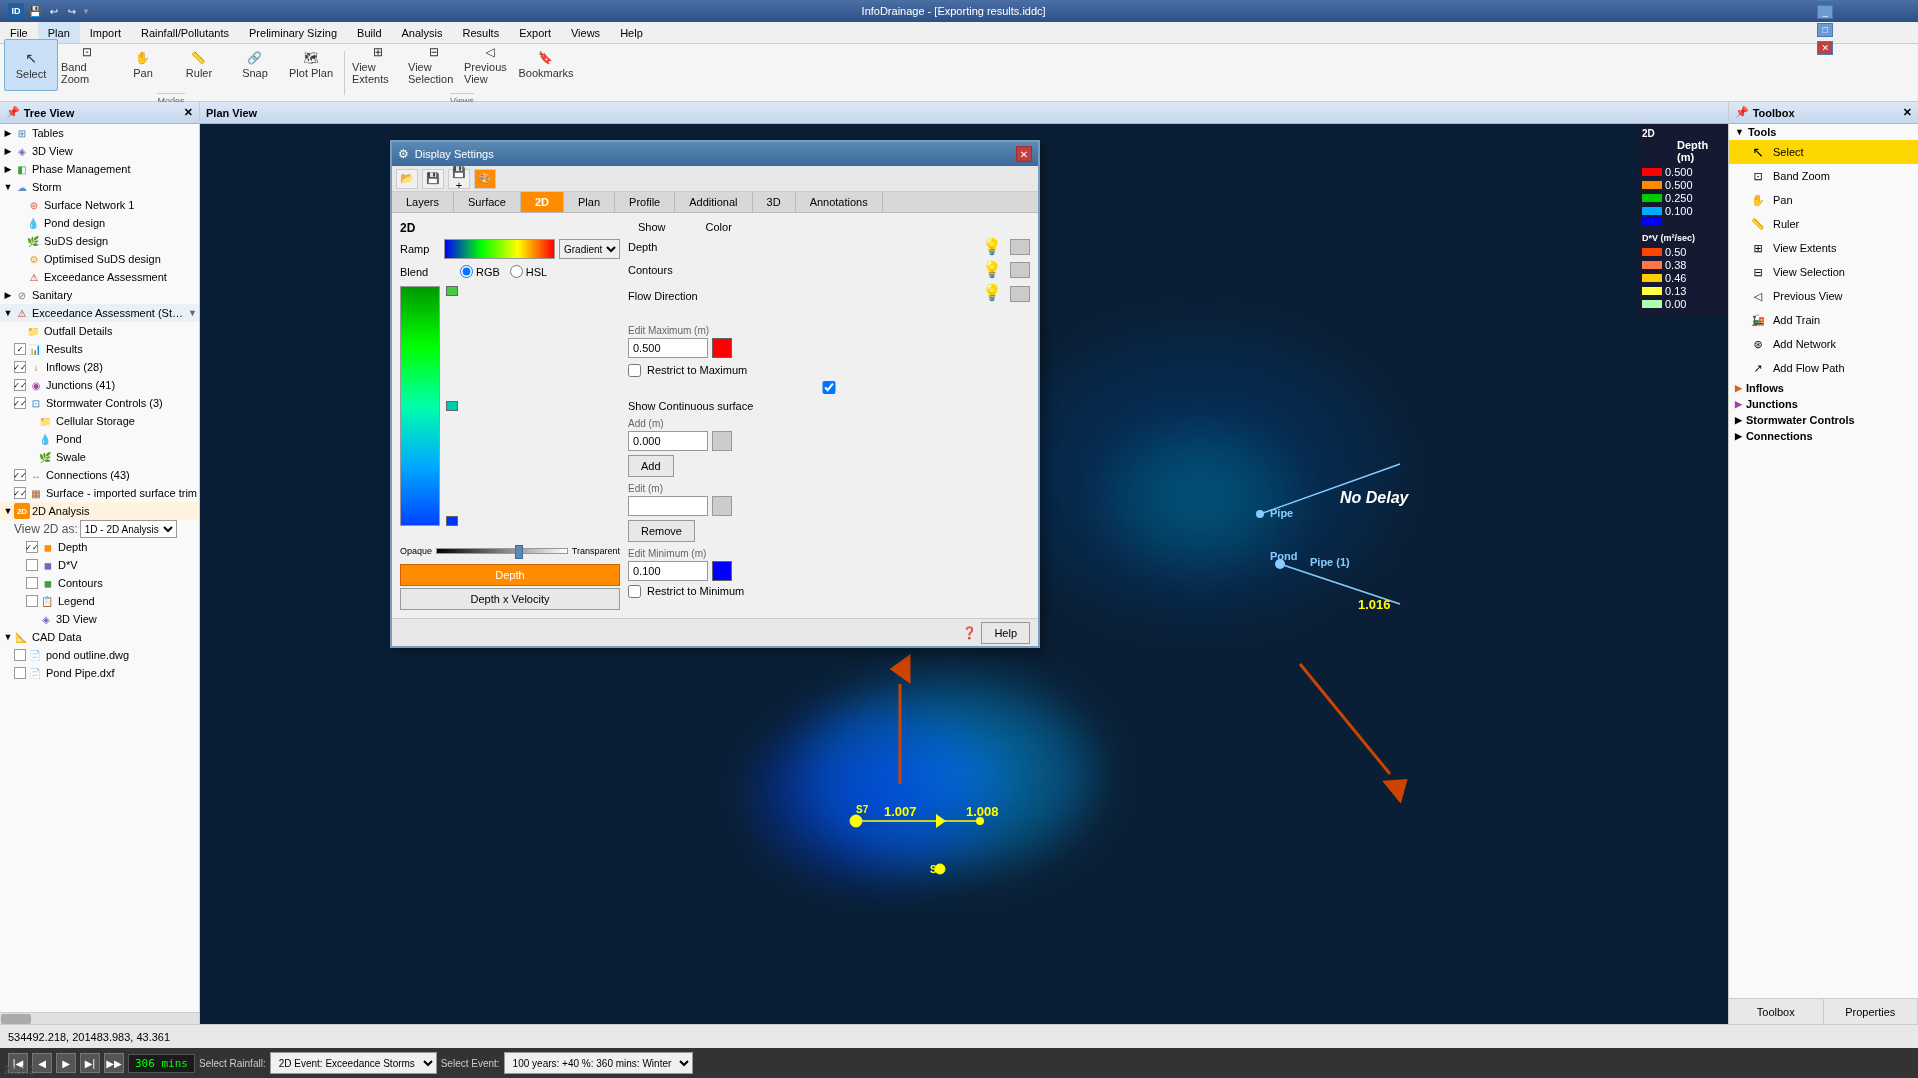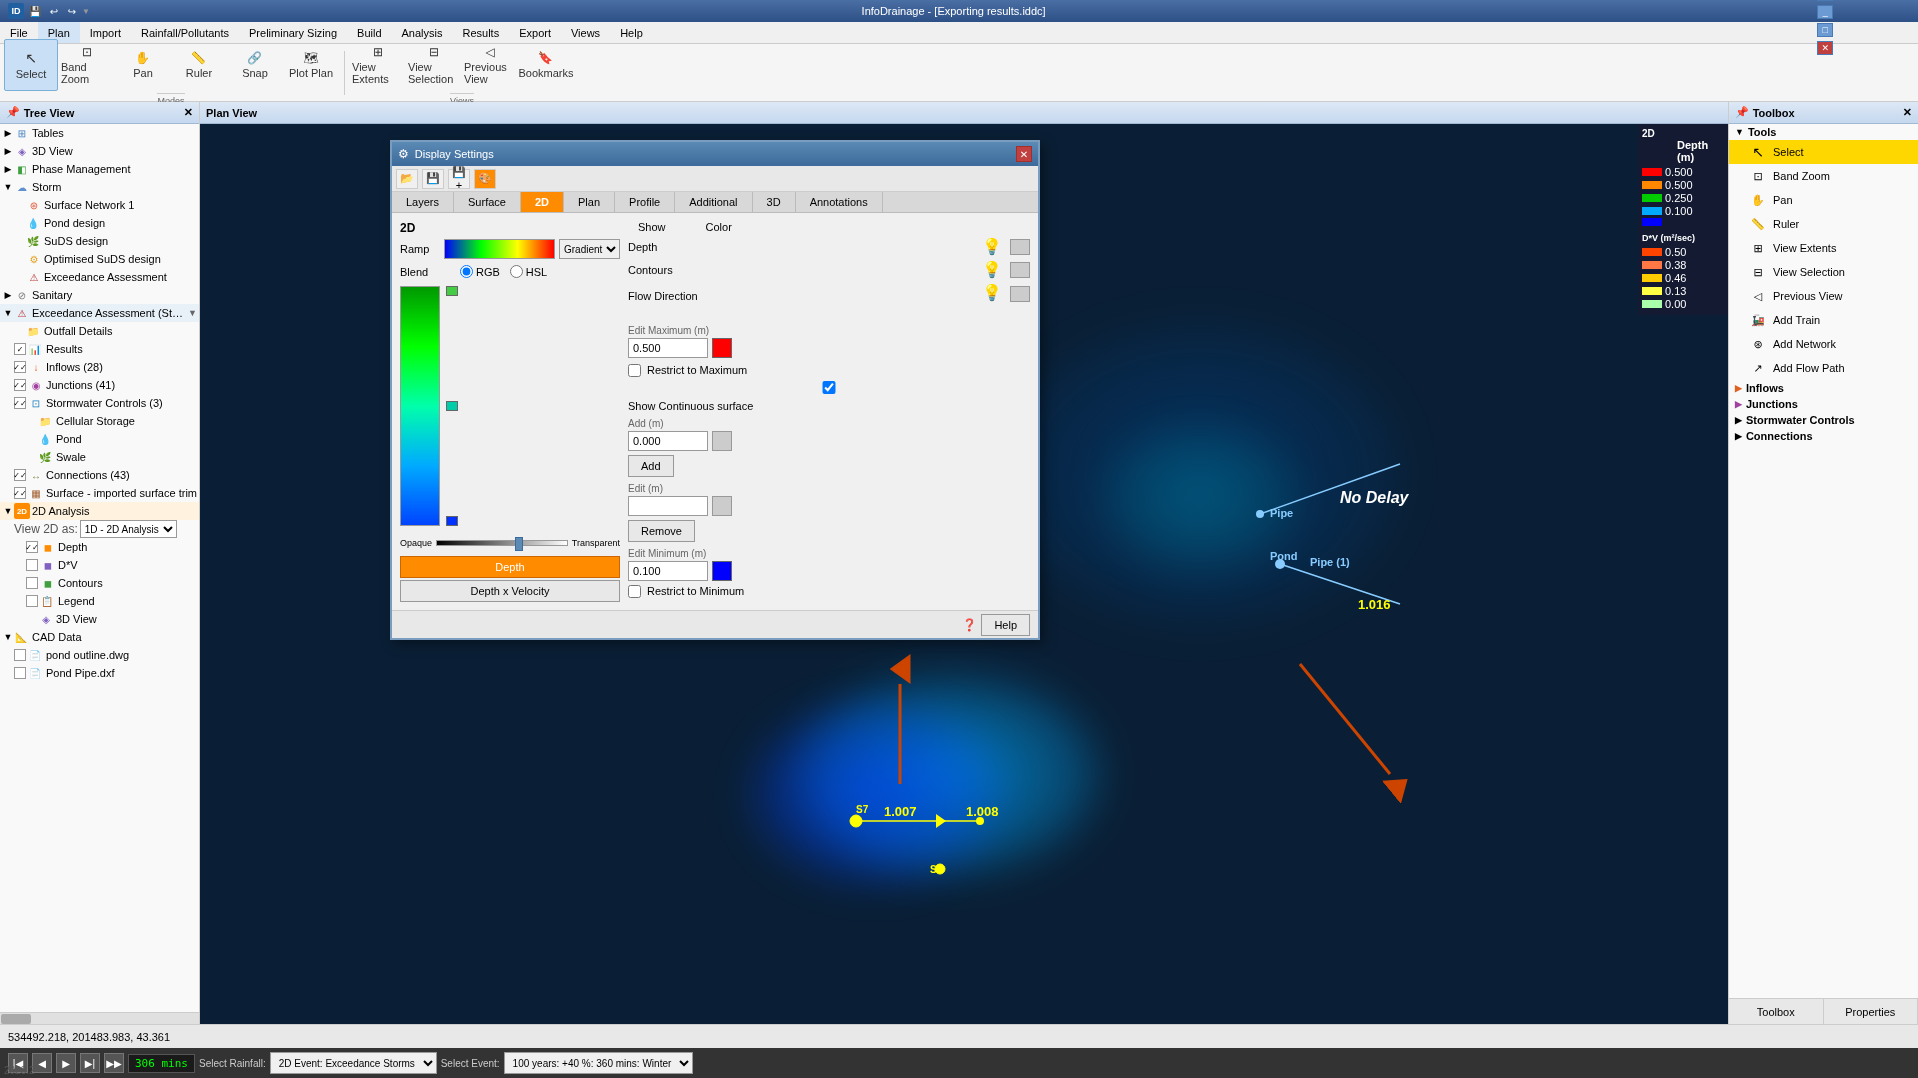--- a/index.html
+++ b/index.html
@@ -711,21 +711,21 @@
           <div style="display:flex; align-items:center; gap:4px; position:relative;">
             <div style="width:12px; height:10px; background:#00ccaa; border:1px solid #666;"></div>
           </div>
 
           <div style="display:flex; align-items:center; gap:4px;">
             <div style="width:12px; height:10px; background:#0033ff; border:1px solid #666;"></div>
           </div>
         </div>
       </div>
 
-      <div class="opacity-slider" style="margin-top:12px;">
+      <div class="opacity-slider" style="margin-top:20px;">
         <span style="font-size:9px;">Opaque</span>
         <div class="slider-track" style="flex:1; height:6px; background:linear-gradient(to right,#000,#fff); border:1px solid #999; position:relative;">
           <div class="slider-thumb"></div>
         </div>
         <span style="font-size:9px;">Transparent</span>
       </div>
 
       <div class="depth-btn-row">
         <button class="depth-btn active">Depth</button>
         <button class="depth-btn">Depth x Velocity</button>

